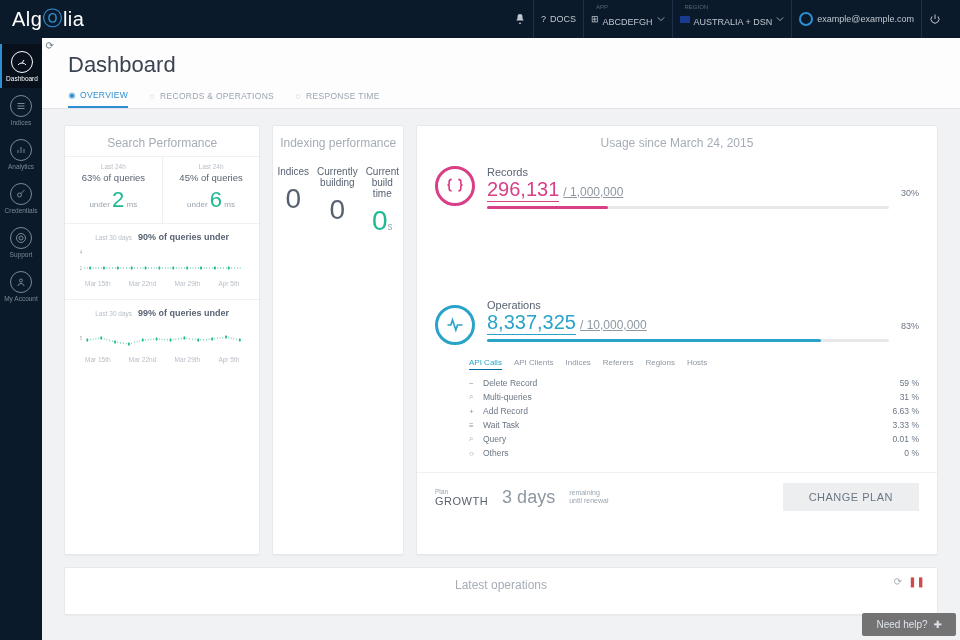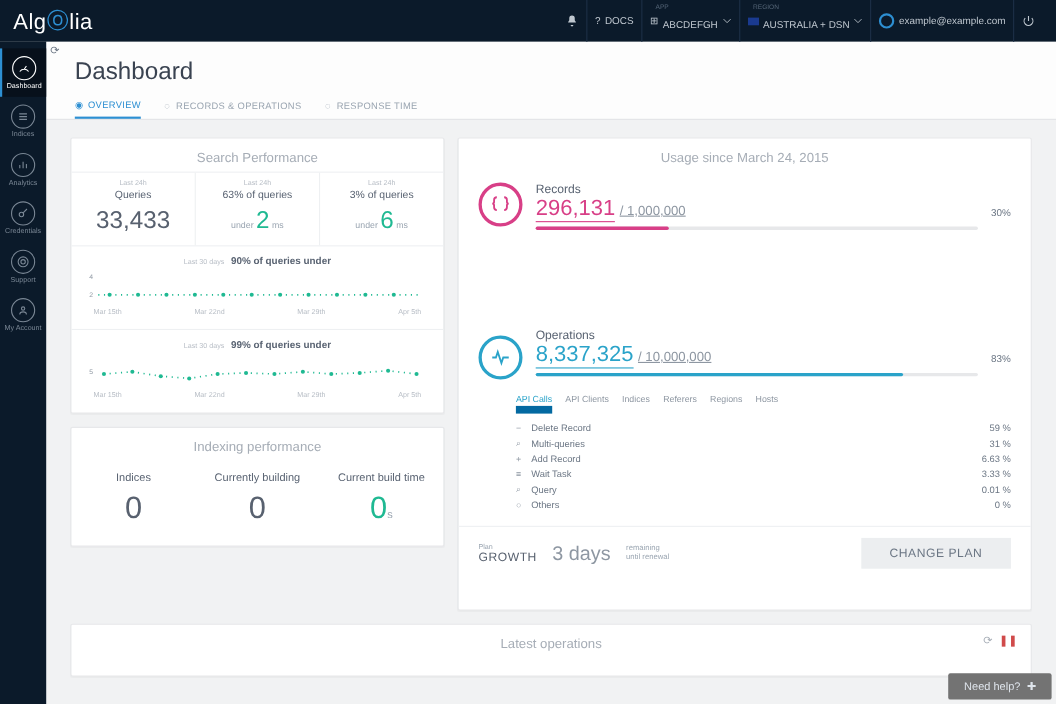--- a/index.html
+++ b/index.html
@@ -29,21 +29,21 @@
   
   .main { flex: 1; background: #f1f2f3; overflow: hidden; display:flex; flex-direction:column; }
   .page-head { background: #fdfdfd; border-bottom: 1px solid #e1e3e6; padding: 14px 26px 0 26px; }
   .page-title { font-size: 22px; font-weight: 300; color: #3a4351; }
   .tabs { display: flex; gap: 20px; margin-top: 12px; font-size: 8.5px; letter-spacing:.3px;}
   .tab { color: #9aa5b1; padding-bottom: 6px; cursor:pointer; display:flex; align-items:center; gap:4px;}
   .tab .dot{width:8px;height:8px;display:inline-flex;align-items:center;justify-content:center;}
   .tab.active { color: #2d8fd2; border-bottom: 2px solid #2d8fd2; }
   .content { flex:1; padding: 16px 22px; overflow:auto; }
   .cols { display: flex; gap: 12px; }
-  .col-left { width: 340px; display:flex; flex-direction:column; gap:12px;}
+  .col-left { width: 340px; display:flex; flex-direction:row; gap:12px;}
   .col-right { flex: 1; }
   .panel { background: #fff; border: 1px solid #e7e8ea; border-radius: 2px; box-shadow: 0 1px 1px rgba(0,0,0,.03); }
   .panel-title { text-align: center; font-size: 12px; color: #a6adb6; font-weight: 400; padding: 10px 0 6px; }
   
   .metric-row { display: flex; border-top: 1px solid #eef0f2;}
   .metric { flex:1; text-align:center; padding: 6px 4px 10px; border-right:1px solid #eef0f2;}
   .metric:last-child{border-right:none;}
   .metric .last { font-size: 6.5px; color: #b8bec6; }
   .metric .mlabel { font-size: 9.5px; color: #596372; margin: 2px 0 4px; font-weight:500;}
   .metric .big { font-size: 22px; color: #58616f; font-weight:300;}
@@ -76,21 +76,21 @@
   .bar { height:3px; background:#e7e8ea; margin:4px 0 10px; position:relative; border-radius:2px;}
   .bar .fill{height:100%;border-radius:2px;}
   .records .usage-icon{border:3px solid #d83f87;color:#d83f87;}
   .records .num{color:#d83f87;border-bottom:1px solid #d83f87;}
   .records .fill{background:#d83f87;width:30%;}
   .ops .usage-icon{border:3px solid #2aa3c9;color:#2aa3c9;margin-top:6px;}
   .ops .num{color:#2aa3c9;border-bottom:1px solid #2aa3c9;}
   .ops .fill{background:#2aa3c9;width:83%;}
   .api-tabs{display:flex;gap:12px;font-size:8px;color:#8e97a2;padding:6px 0 0 52px;}
   .api-tabs .t{cursor:pointer;}
-  .api-tabs .t.active{color:#2aa3c9;border-bottom:7px solid #0369a1;padding-bottom:2px;}
+  .api-tabs .t.active{color:#2aa3c9;border-bottom:1px solid #0369a1;padding-bottom:2px;}
   .api-list{padding:6px 18px 12px 52px;}
   .api-row{display:flex;font-size:8.5px;color:#6b7684;padding:2px 0;align-items:center;gap:6px;}
   .api-row .ico{width:8px;font-size:8px;color:#8e97a2;}
   .api-row .pc{margin-left:auto;}
   .plan-row{display:flex;align-items:center;border-top:1px solid #eef0f2;padding:10px 18px 14px;gap:14px;}
   .plan-row .plab{font-size:6.5px;color:#9aa5b1;}
   .plan-row .plan{font-size:11px;color:#58616f;letter-spacing:.5px;}
   .plan-row .days{font-size:18px;color:#8e97a2;font-weight:300;}
   .plan-row .daystxt{font-size:7px;color:#9aa5b1;line-height:1.1;}
   .change-plan{margin-left:auto;background:#eceef0;color:#6b7684;font-size:11px;letter-spacing:.5px;border:none;padding:8px 26px;cursor:pointer;}
@@ -221,31 +221,26 @@
 
     <div class="content">
       <div class="cols">
 
         <div class="col-left">
           <div class="panel">
             <div class="panel-title">Search Performance</div>
             <div class="metric-row">
               <div class="metric">
                 <div class="last">Last 24h</div>
-                <div class="mlabel">Queries</div>
-                <div class="big">33,433</div>
+                <div class="mlabel">63% of queries</div>
+                <div class="line"><span>under</span> <span class="g">2</span> <span>ms</span></div>
               </div>
               <div class="metric">
                 <div class="last">Last 24h</div>
-                <div class="mlabel">63% of queries</div>
-                <div class="line"><span>under</span> <span class="g">2</span> <span>ms</span></div>
-              </div>
-              <div class="metric">
-                <div class="last">Last 24h</div>
-                <div class="mlabel">3% of queries</div>
+                <div class="mlabel">45% of queries</div>
                 <div class="line"><span>under</span> <span class="g">6</span> <span>ms</span></div>
               </div>
             </div>
             <div class="chart-block">
               <div class="chart-head"><span class="tag">Last 30 days</span><span class="pct">90% of queries under</span></div>
               <div class="spark">
                 <svg viewBox="0 0 300 34" preserveAspectRatio="none">
                   <text x="2" y="8" font-size="6" fill="#8e97a2">4</text>
                   <text x="2" y="24" font-size="6" fill="#8e97a2">2</text>
                   <line x1="10" y1="22" x2="295" y2="22" stroke="#1fb992" stroke-width="1.5" stroke-dasharray="1 4"></line>

